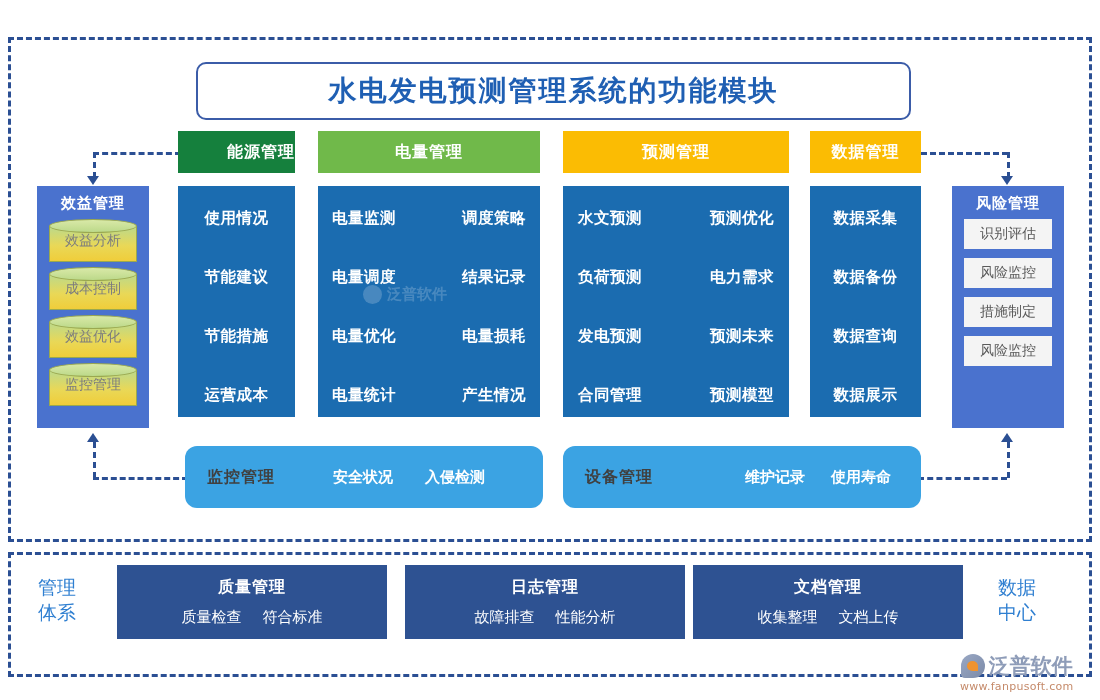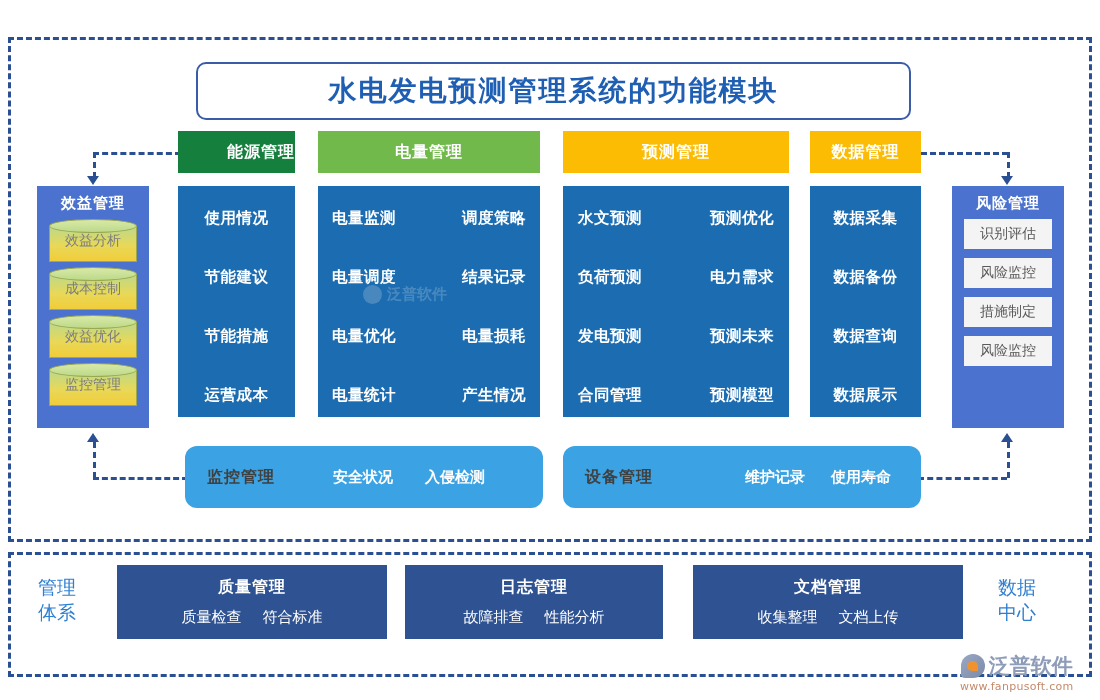--- a/index.html
+++ b/index.html
@@ -144,21 +144,21 @@
   .band-label-left  { left: 30px; top: 575px; width: 54px; }
   .band-label-right { left: 990px; top: 575px; width: 54px; }
 
   .band-card {
     position: absolute; top: 565px; height: 74px;
     background: #2e5292;
     display: flex; flex-direction: column; align-items: center;
     justify-content: center;
   }
   .band-card-quality { left: 117px; width: 270px; }
-  .band-card-log     { left: 405px; width: 258px; }
+  .band-card-log     { left: 405px; width: 280px; }
   .band-card-doc     { left: 693px; width: 270px; }
   .band-title {
     color: #ffffff; font-size: 16px; font-weight: bold;
     margin-bottom: 10px; letter-spacing: 1px;
   }
   .band-items { display: flex; gap: 21px; }
   .band-item { color: #ffffff; font-size: 15px; }
 
   
   .dash-h {

